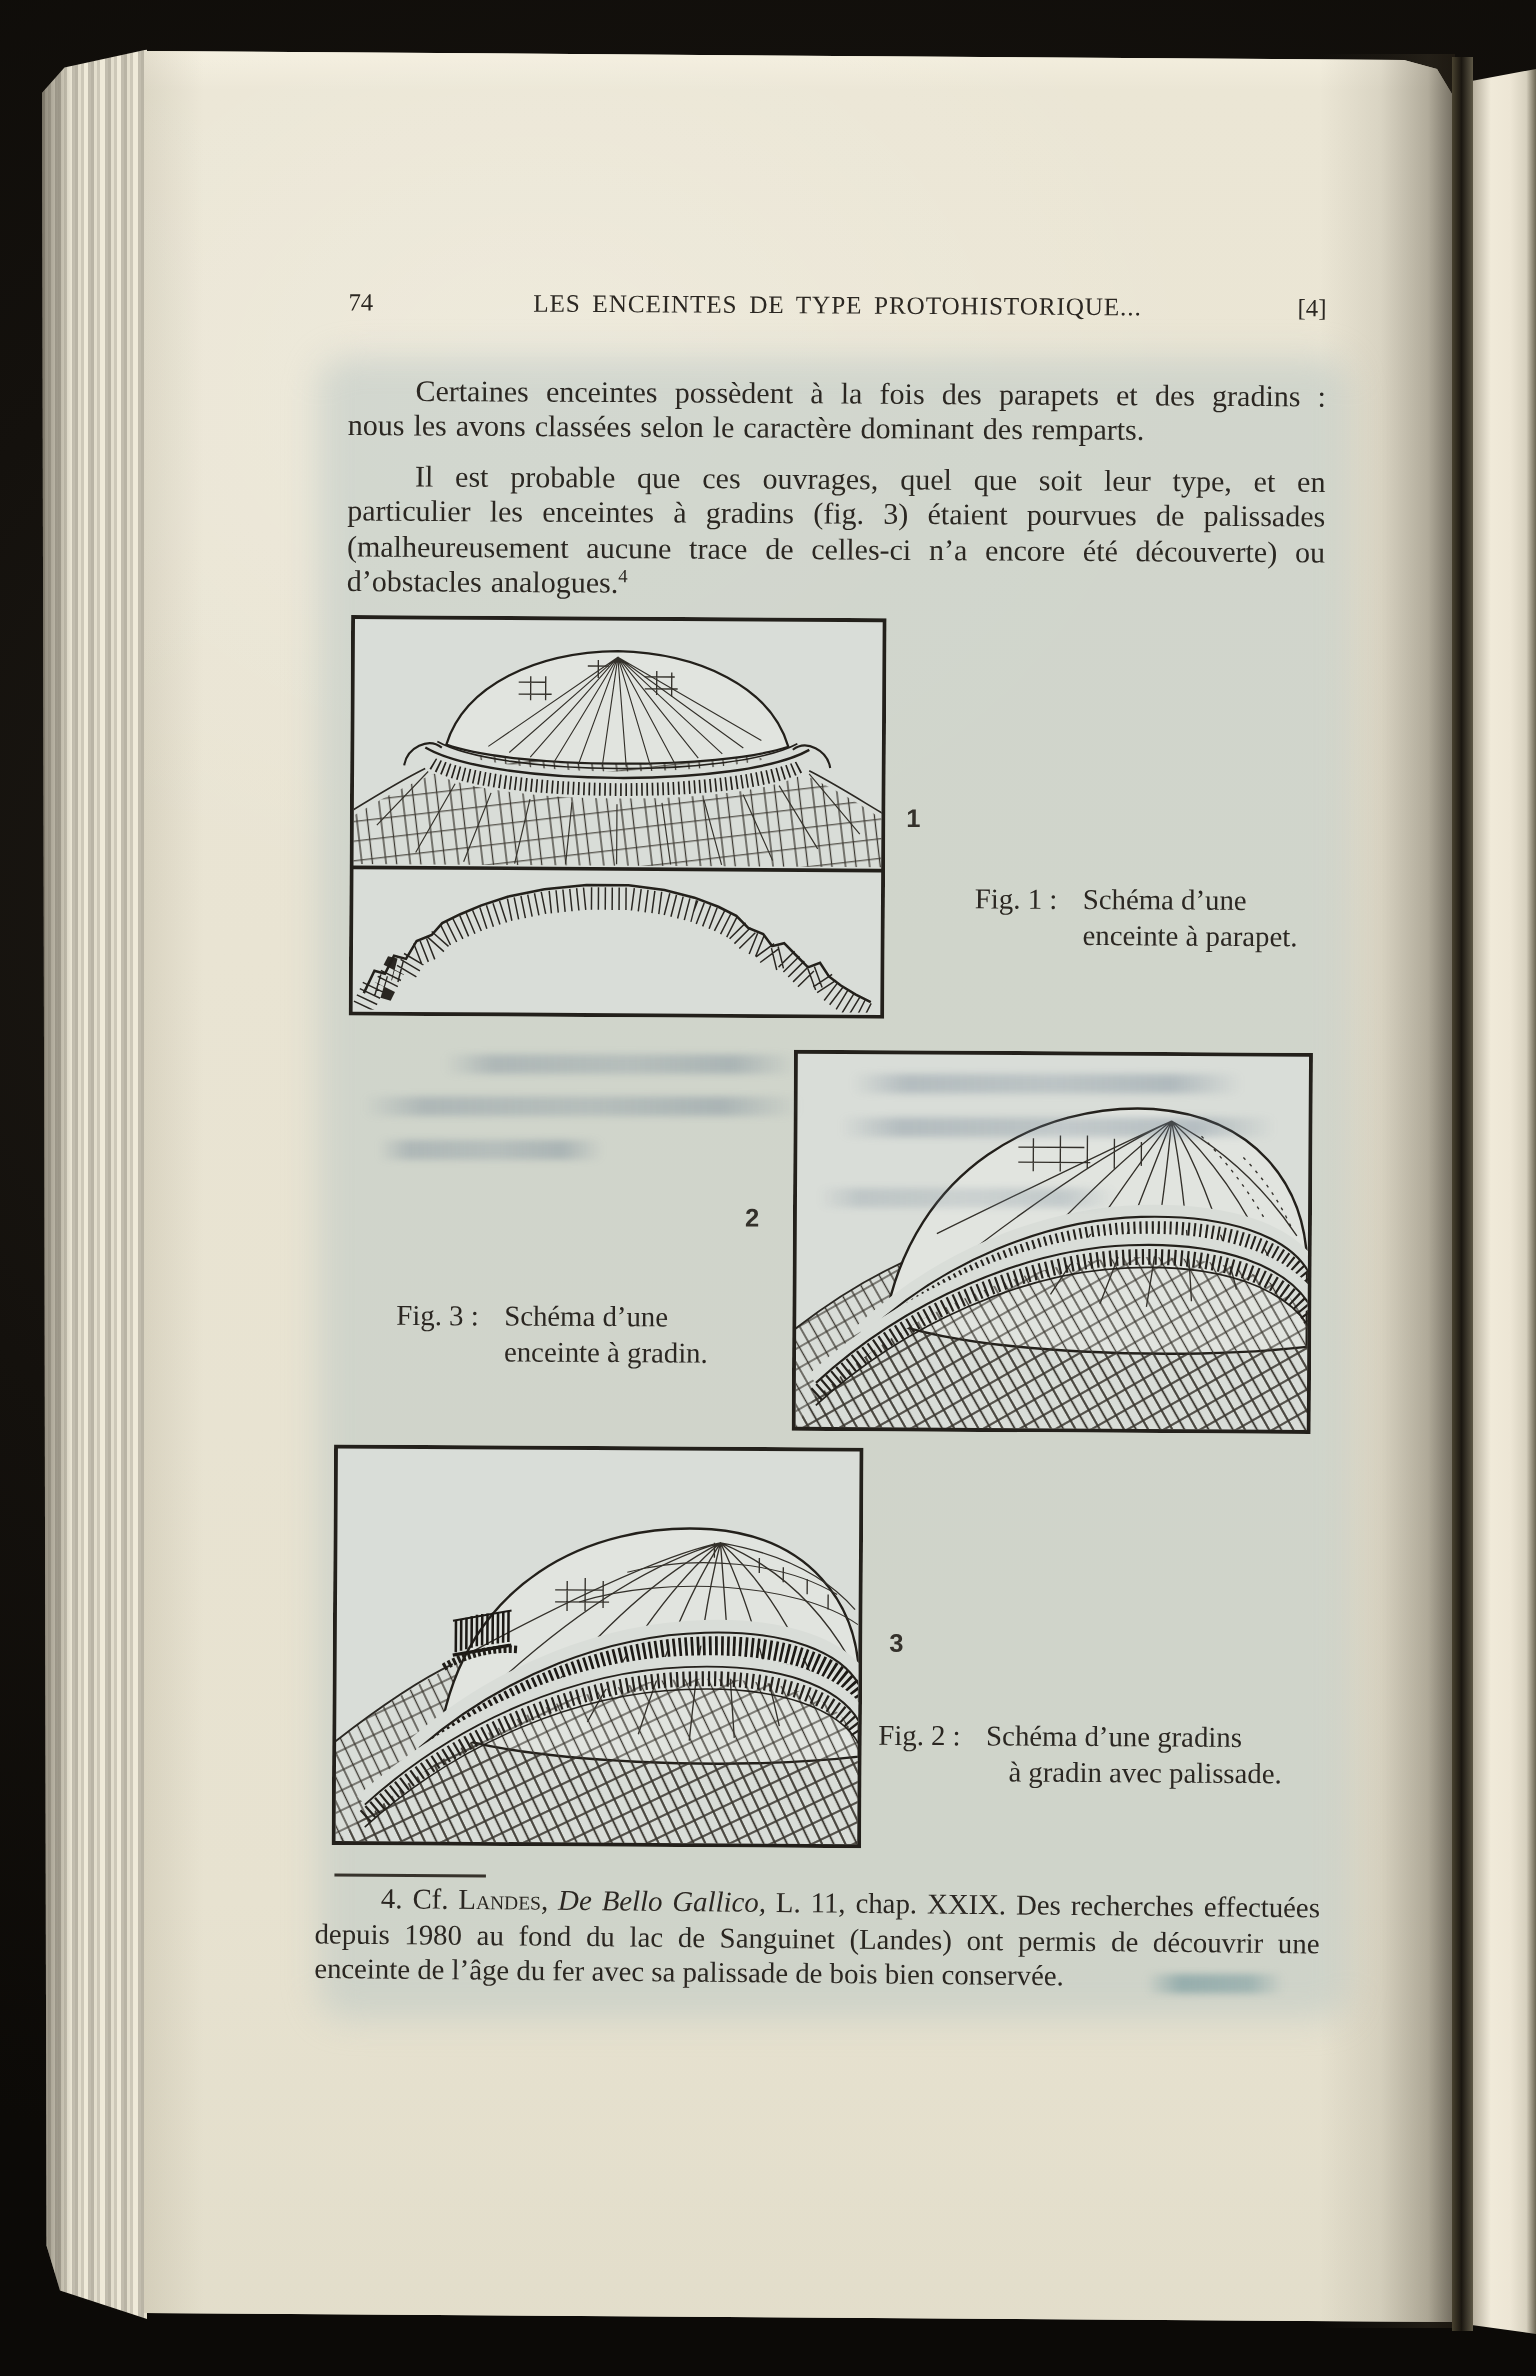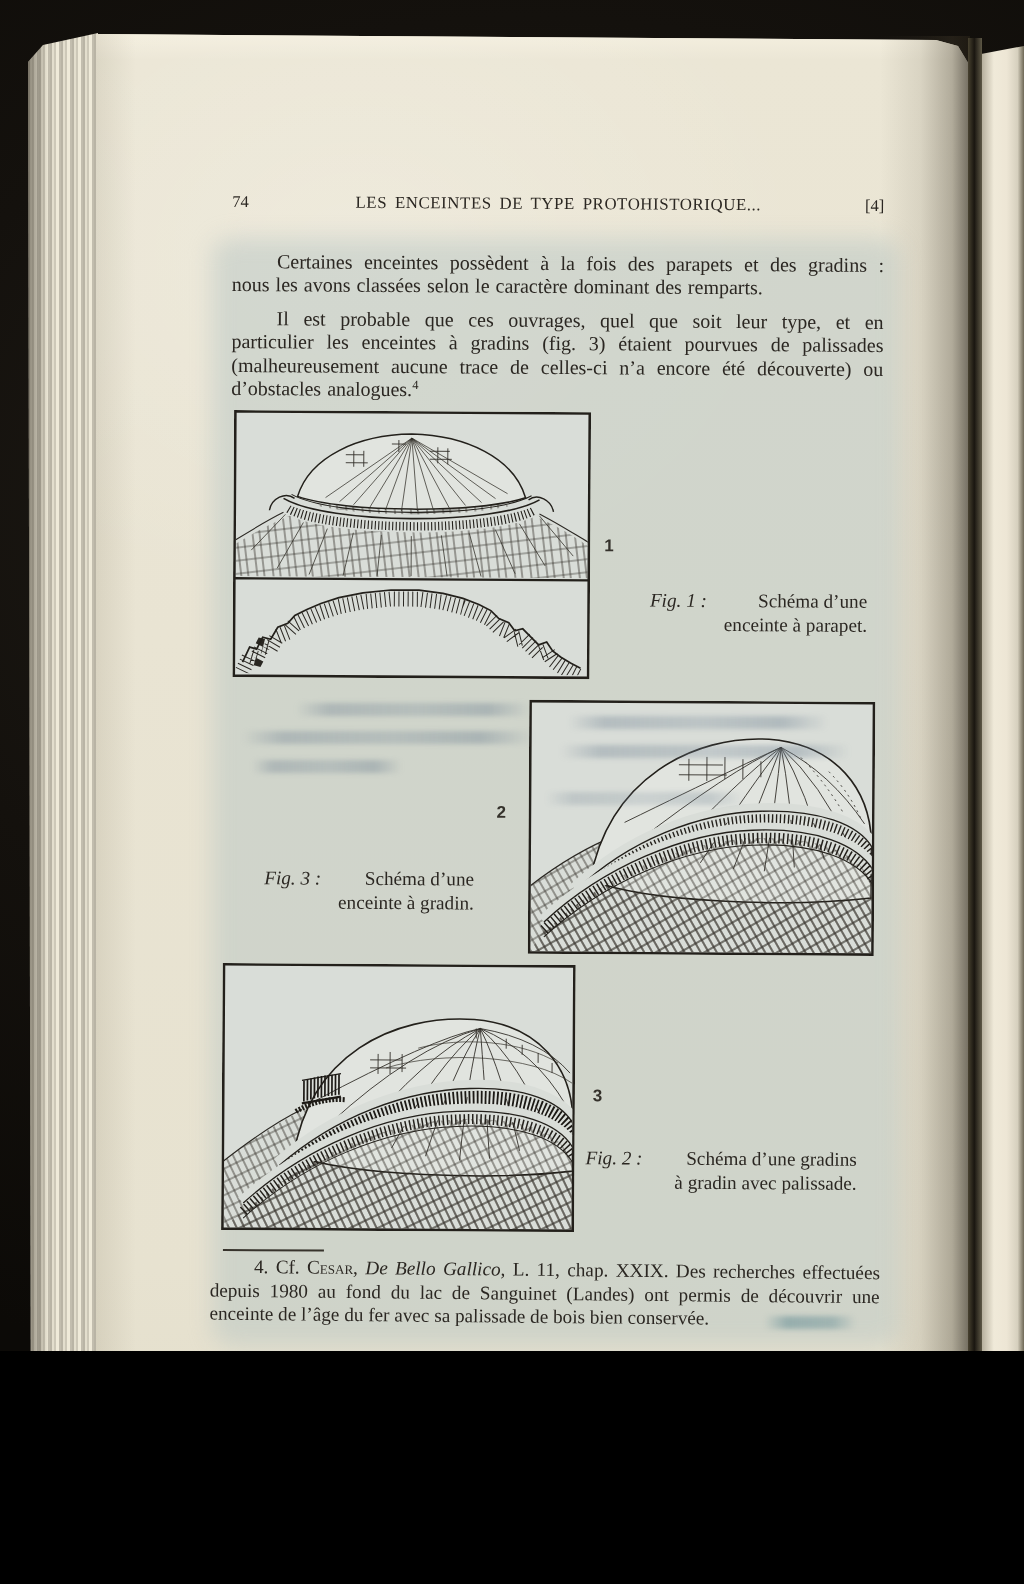--- a/index.html
+++ b/index.html
@@ -1,16 +1,16 @@
 <!DOCTYPE html>
 <html><head>
 <meta charset="utf-8">
 <style>
   html,body{margin:0;padding:0;background:#000;}
-  #scene{position:relative;width:1024px;height:1351px;overflow:hidden;
+  #scene{position:relative;width:1024px;height:1584px;overflow:hidden;
          background:radial-gradient(1200px 900px at 52% 38%, #221e18 0%, #14110d 55%, #0c0a07 100%);
          font-family:"Liberation Serif","DejaVu Serif",serif;color:#2b2722;}
   
   .page-stack{position:absolute;left:28px;top:0;width:70px;height:1584px;z-index:1;
     clip-path:polygon(100% 33px,100% 1546px,12px 1527px,3px 1497px,0 62px,15px 45px);
     background:
       linear-gradient(90deg, rgba(70,64,52,.55) 0%, rgba(0,0,0,0) 30%),
       repeating-linear-gradient(90deg,#b9b4a5 0 2px,#e3decd 2px 4px,#cdc8b8 4px 6px,#efead9 6px 9px,#c2bdae 9px 11px);}
   .main-page{position:absolute;left:96px;top:0;width:874px;height:1584px;z-index:2;
     clip-path:polygon(0 34px,840px 40px,862px 46px,874px 66px,874px 1548px,0 1542px);
@@ -40,22 +40,22 @@
   .jline.first{padding-left:45px;}
   .jline.last{text-align-last:left;}
   #para1{top:250px;} #para2{top:307px;}
   .note-sup{font-size:12.5px;vertical-align:7px;line-height:0;}
   
   .figbox{position:absolute;}
   .fig-svg{display:block;width:100%;height:100%;}
   .fig-num{position:absolute;font-family:"Liberation Sans","DejaVu Sans",sans-serif;
            font-weight:600;font-size:17px;color:#34312b;}
   .cap{position:absolute;display:flex;gap:17px;font-size:19.2px;line-height:23.5px;}
-  .cap .lab{font-style:italic;white-space:nowrap;}
-  .cap .txt div{white-space:nowrap;text-align:right;}
+  .cap .lab{white-space:nowrap;}
+  .cap .txt div{white-space:nowrap;}
   .cap.cap3 .txt div:nth-child(2){padding-left:15px;font-family:Liberation Serif, serif;}
   
   .fn-rule{position:absolute;left:229px;top:1249px;width:101px;border-top:2.2px solid #37332c;}
   .footnote{position:absolute;left:216px;top:1256px;width:670px;font-size:19.2px;line-height:23.6px;
             transform:rotate(.22deg);}
   .footnote .jline.first{padding-left:44px;}
   .sc{font-variant:small-caps;}
   .it{font-style:italic;}
   
   .bleed{position:absolute;z-index:5;height:13px;border-radius:4px;filter:blur(2.6px);
@@ -226,21 +226,21 @@
     <div class="cap cap3" style="left:591px;top:1144px;">
       <span class="lab">Fig. 2 :</span>
       <span class="txt">
           <div>Schéma d’une gradins</div>
           <div>à gradin avec palissade.</div>
         </span>
     </div>
 
     <div class="fn-rule"></div>
     <div class="footnote">
-      <div class="jline first"><span>4. Cf. </span><span class="sc">Cesar</span><span>, </span><span class="it">De Bello Gallico,</span><span> L. 11, chap. XXIX. Des recherches effectuées</span></div>
+      <div class="jline first"><span>4. Cf. </span><span class="sc">Landes</span><span>, </span><span class="it">De Bello Gallico,</span><span> L. 11, chap. XXIX. Des recherches effectuées</span></div>
       <div class="jline">depuis 1980 au fond du lac de Sanguinet (Landes) ont permis de découvrir une</div>
       <div class="jline last">enceinte de l’âge du fer avec sa palissade de bois bien conservée.</div>
     </div>
 
   </div>
 
   <div class="bleed" style="left:296px;top:703px;width:235px;"></div>
   <div class="bleed" style="left:242px;top:731px;width:292px;"></div>
   <div class="bleed" style="left:252px;top:760px;width:150px;"></div>
   <div class="bleed" style="left:568px;top:716px;width:260px;"></div>

